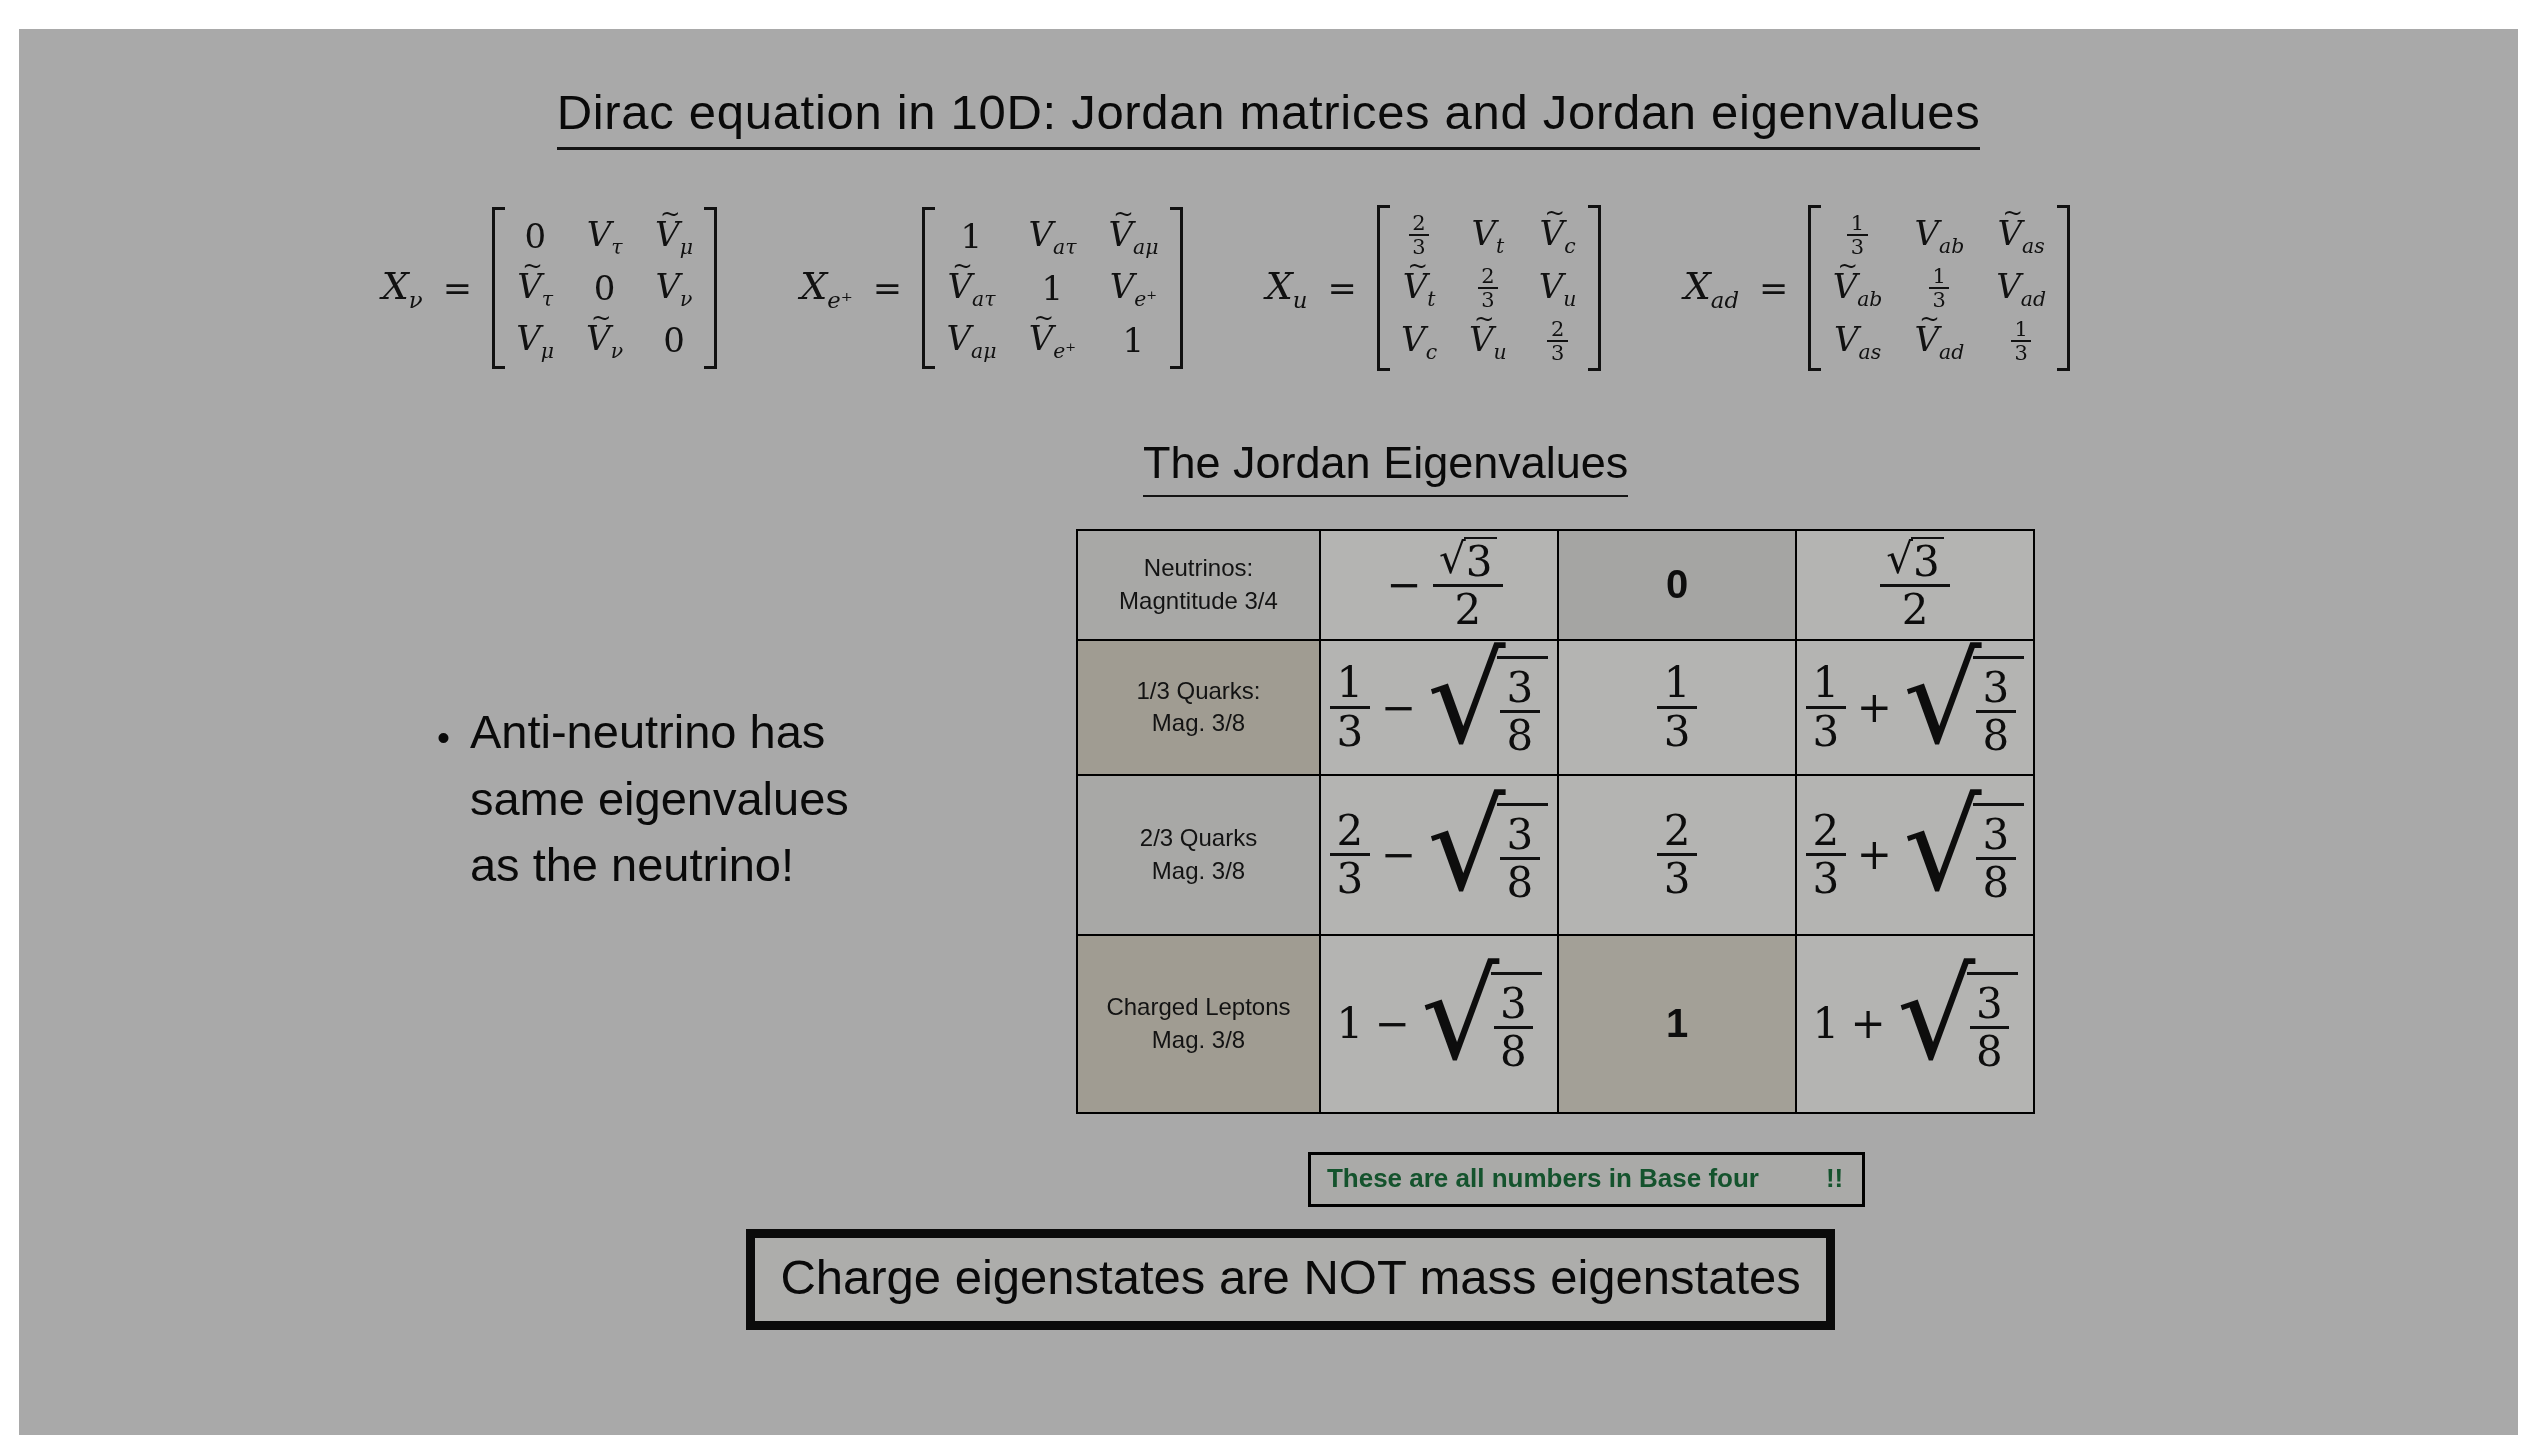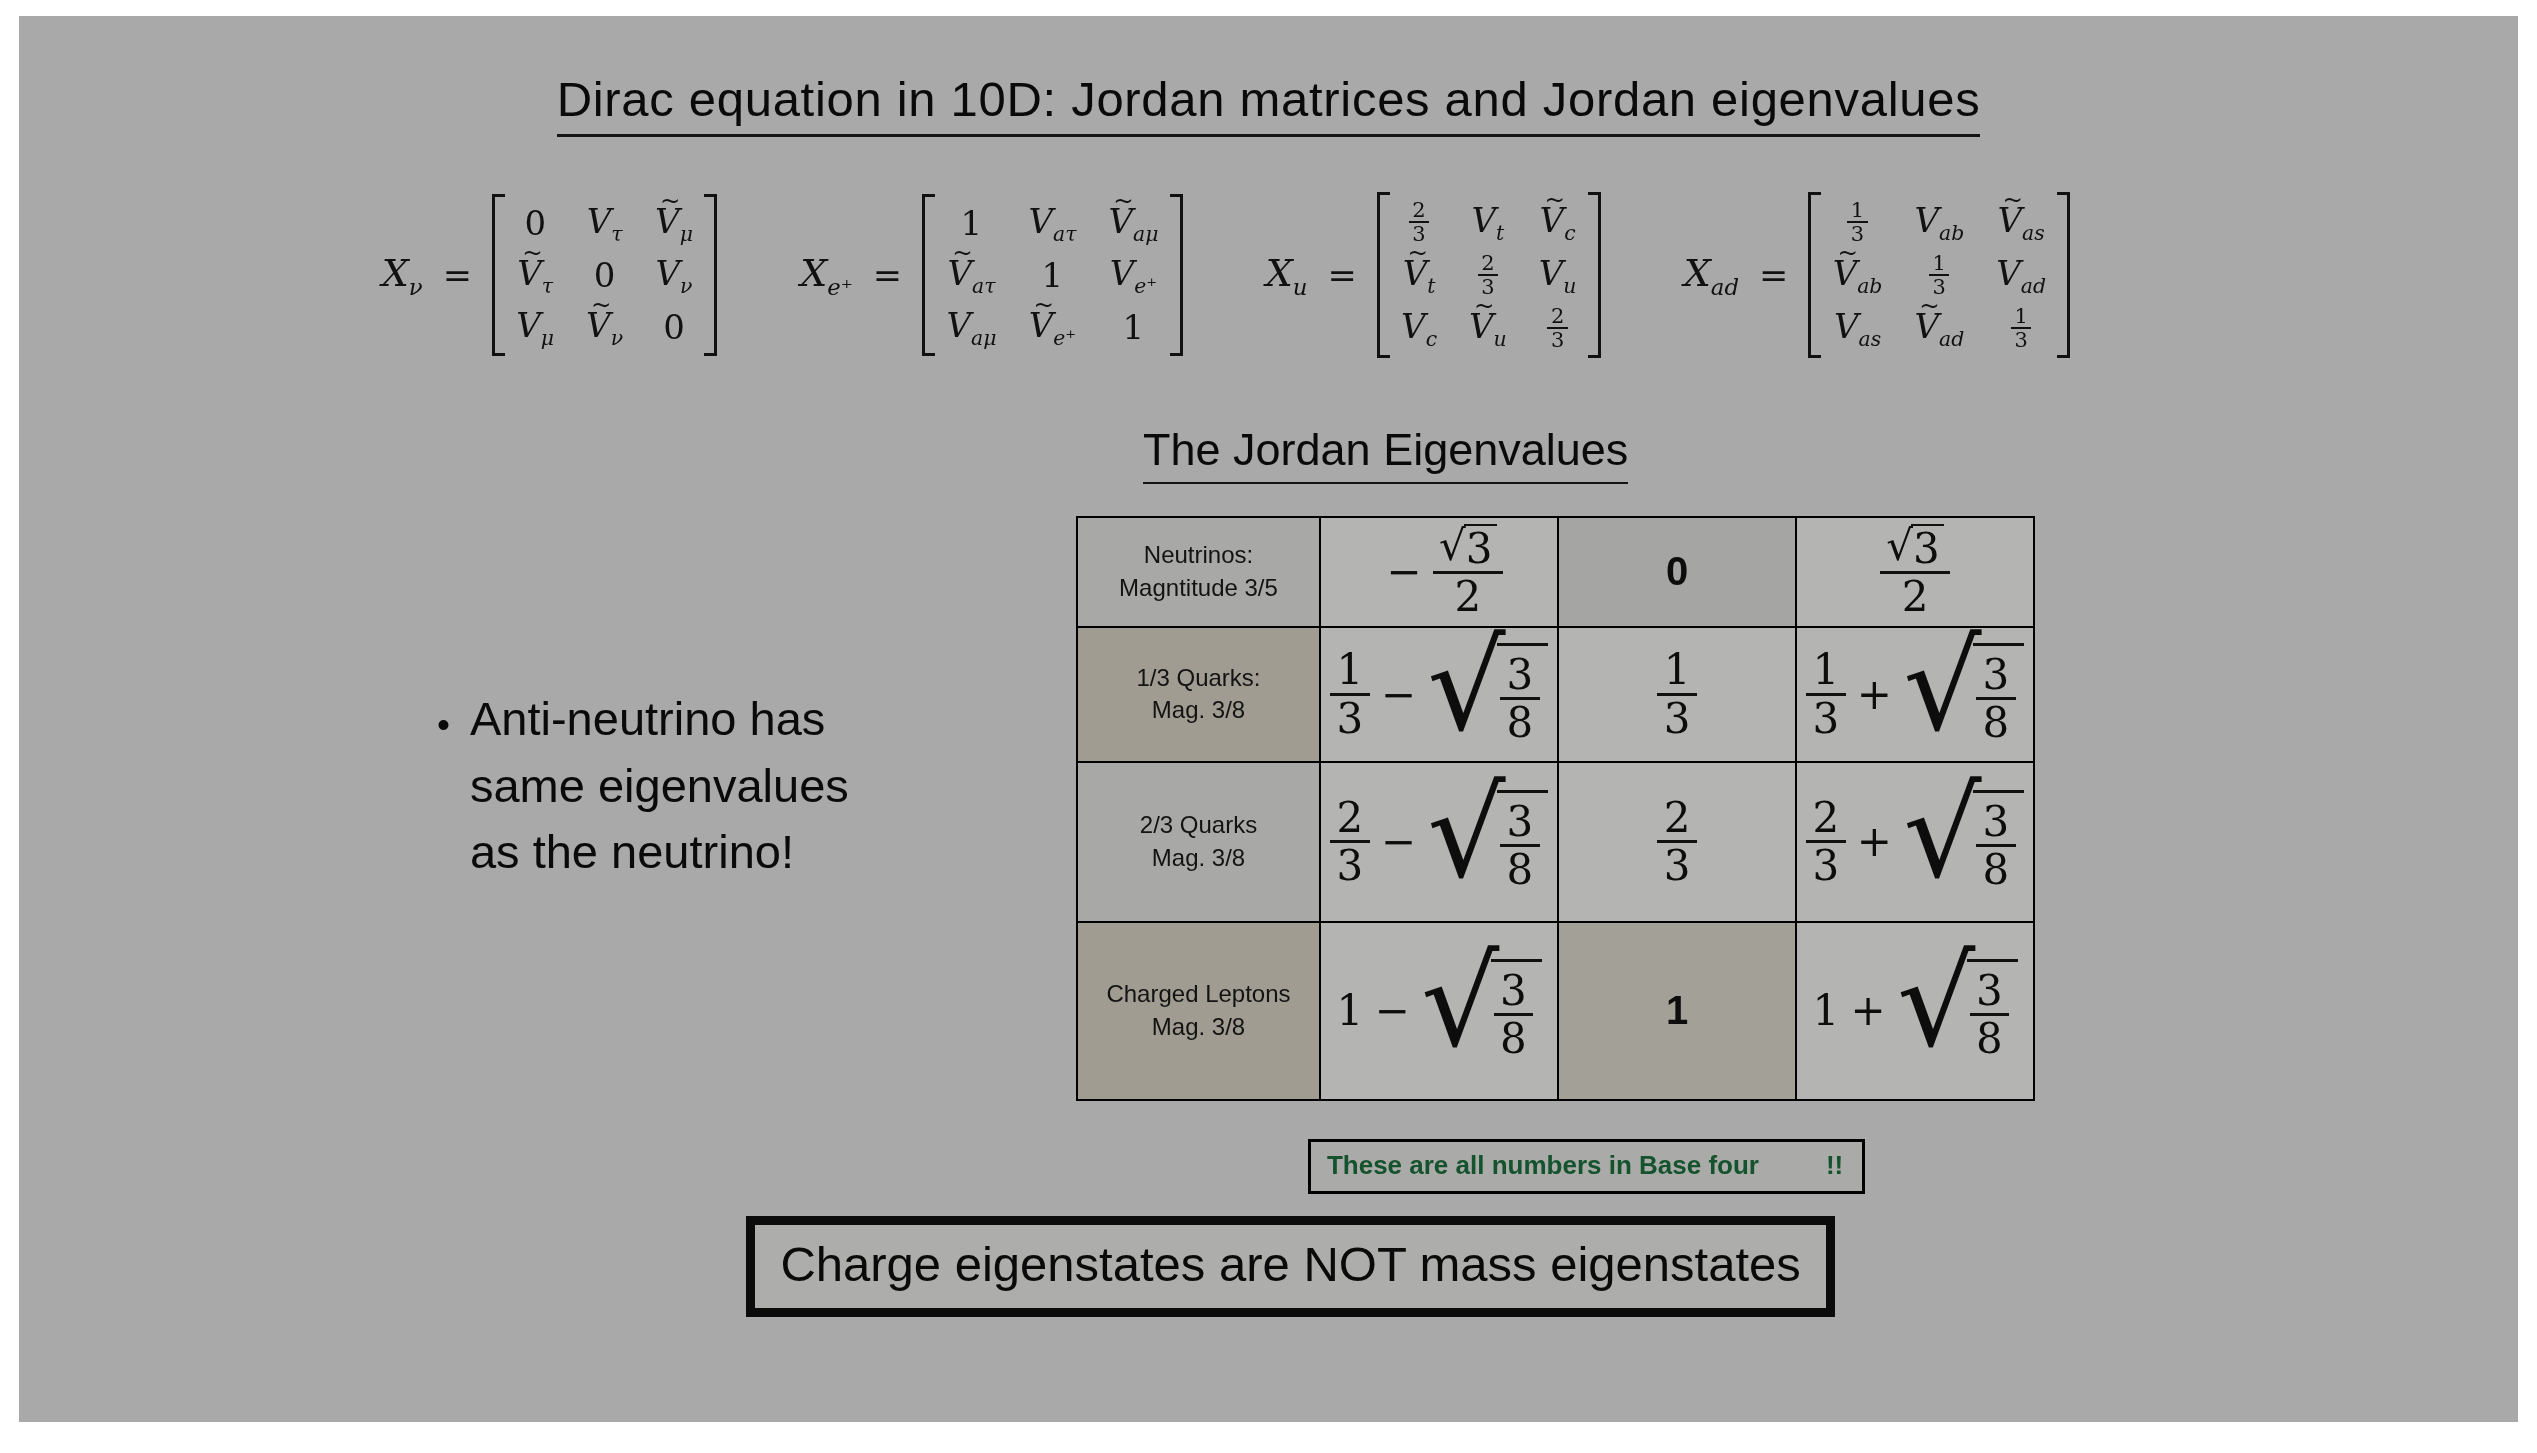--- a/index.html
+++ b/index.html
@@ -3,21 +3,21 @@
 <meta charset="utf-8">
 <style>
   html,body { margin:0; padding:0; }
   body {
     width:2538px; height:1454px; position:relative;
     background:#ffffff;
     font-family:"Liberation Sans", sans-serif;
     color:#0a0a0a;
   }
   .slide {
-    position:absolute; left:19px; top:16px; width:2499px; height:1406px;
+    position:absolute; left:19px; top:29px; width:2499px; height:1406px;
     background:#a9a9a9; overflow:hidden;
   }
 
   
   .title-wrap { position:absolute; top:55px; left:0; width:100%; text-align:center; }
   .title {
     display:inline-block; font-size:49px; letter-spacing:0.7px;
     border-bottom:3.5px solid #141414; padding-bottom:7px;
   }
 
@@ -311,21 +311,21 @@
 
   <div class="right-col">
     <div class="heading-wrap">
       <span class="heading">The Jordan Eigenvalues</span>
     </div>
     <table class="eig" id="eigtable">
         <tbody>
           <tr style="height: 110px; margin-left: 36px;">
             <td class="lblcell bg-lbl">
               <div class="lbl-line">Neutrinos:</div>
-              <div class="lbl-line">Magntitude 3/5</div>
+              <div class="lbl-line">Magntitude 3/4</div>
             </td>
             <td class="valcell bg-light">
               <div class="expr">
                 <span class="op">−</span>
                 <span class="frac">
                   <span class="fnum">
                     <span class="sqrt">
                       <span class="radsign">√</span>
                       <span class="radicand"><span class="txt">3</span></span>
                     </span>

